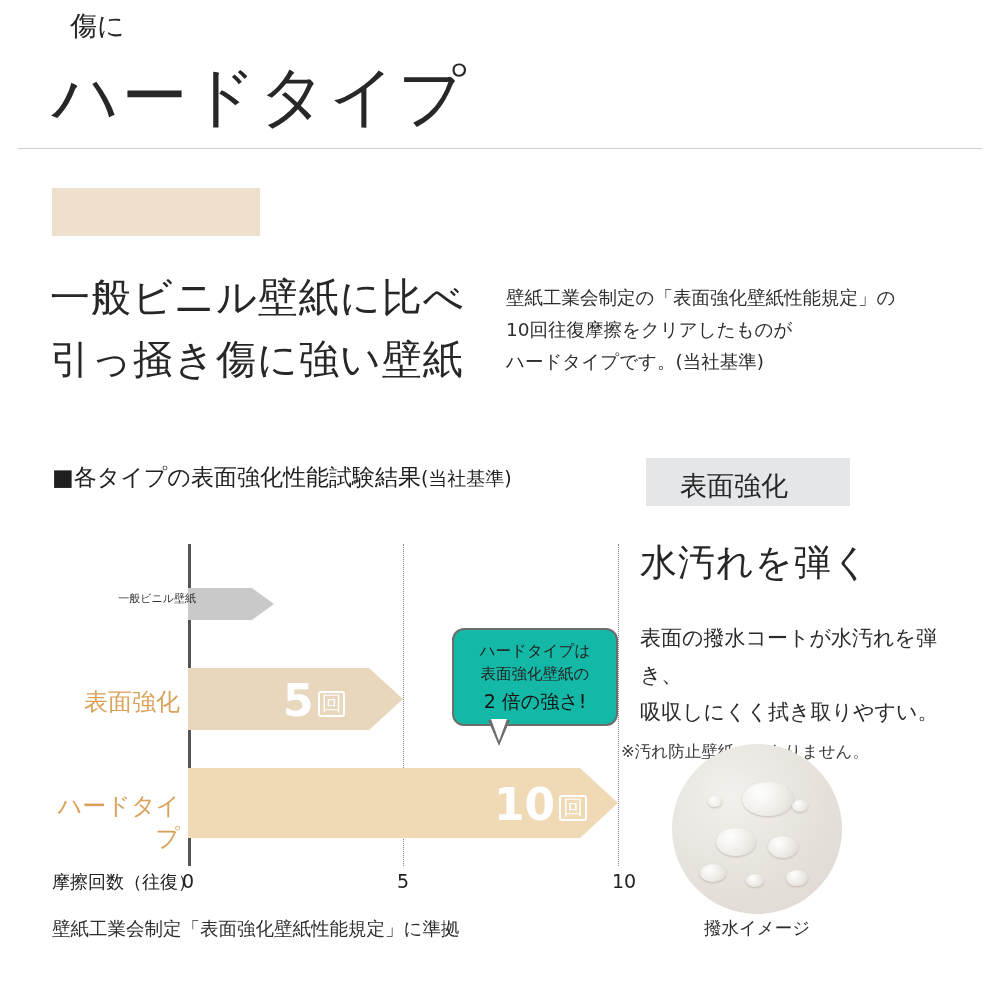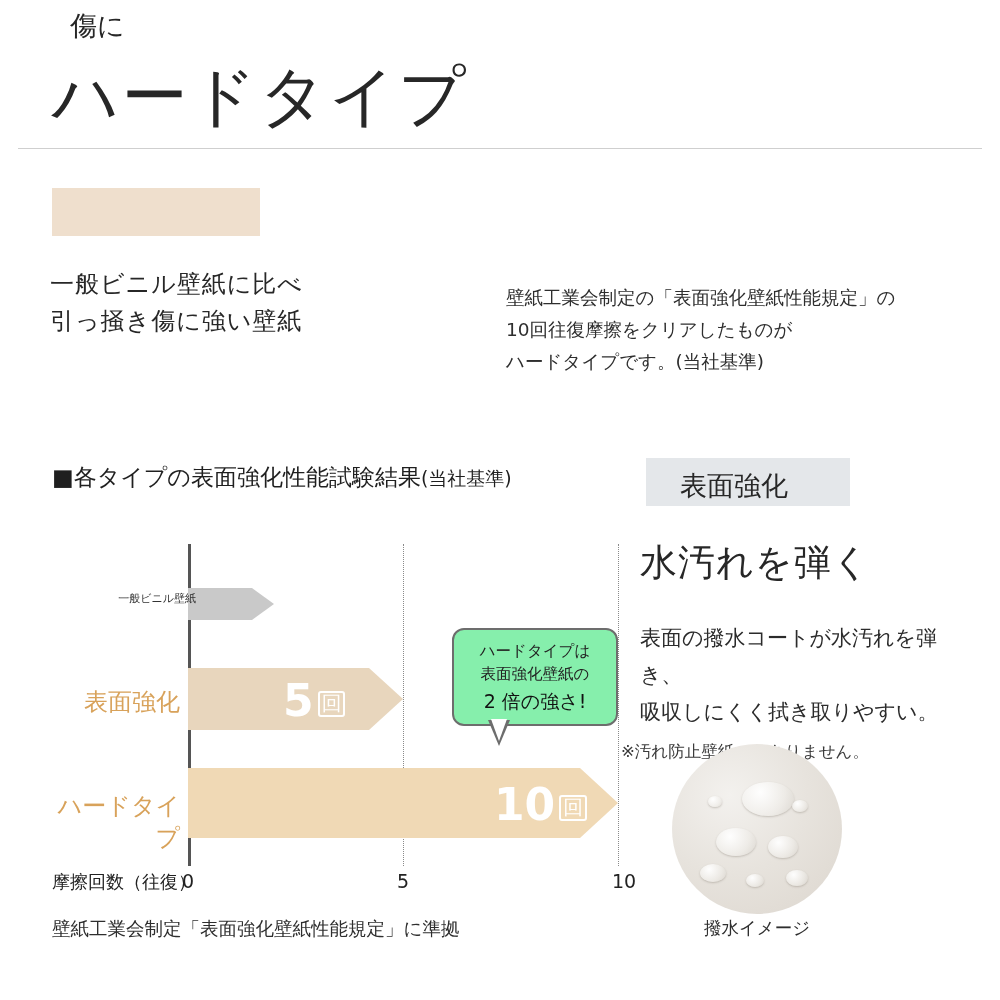--- a/index.html
+++ b/index.html
@@ -72,21 +72,21 @@
     top: 8px;
     font-size: 27px;
     color: #272727;
     font-family: "DejaVu Sans", sans-serif;
   }
 
   .lede {
     position: absolute;
     left: 50px;
     top: 266px;
-    font-size: 24px;
+    font-size: 40px;
     line-height: 1.55;
     color: #272727;
     font-family: "DejaVu Serif", serif;
     letter-spacing: 1px;
   }
 
   .note-right {
     position: absolute;
     left: 506px;
     top: 282px;
@@ -183,21 +183,21 @@
     font-family: "DejaVu Sans", sans-serif;
   }
 
   
   .callout {
     position: absolute;
     left: 452px;
     top: 628px;
     width: 162px;
     height: 94px;
-    background: #86efac;
+    background: #14b8a6;
     border: 2px solid #6d6d6d;
     border-radius: 12px;
     text-align: center;
     font-family: "DejaVu Sans", sans-serif;
   }
   .callout .l1 { font-size: 15.5px; margin-top: 11px; color: #222; }
   .callout .l2 { font-size: 15.5px; margin-top: 2px; color: #222; }
   .callout .l3 { font-size: 19px; margin-top: 4px; font-weight: 400; color: #111; }
   .callout-tail, .callout-tail-fill {
     position: absolute;

